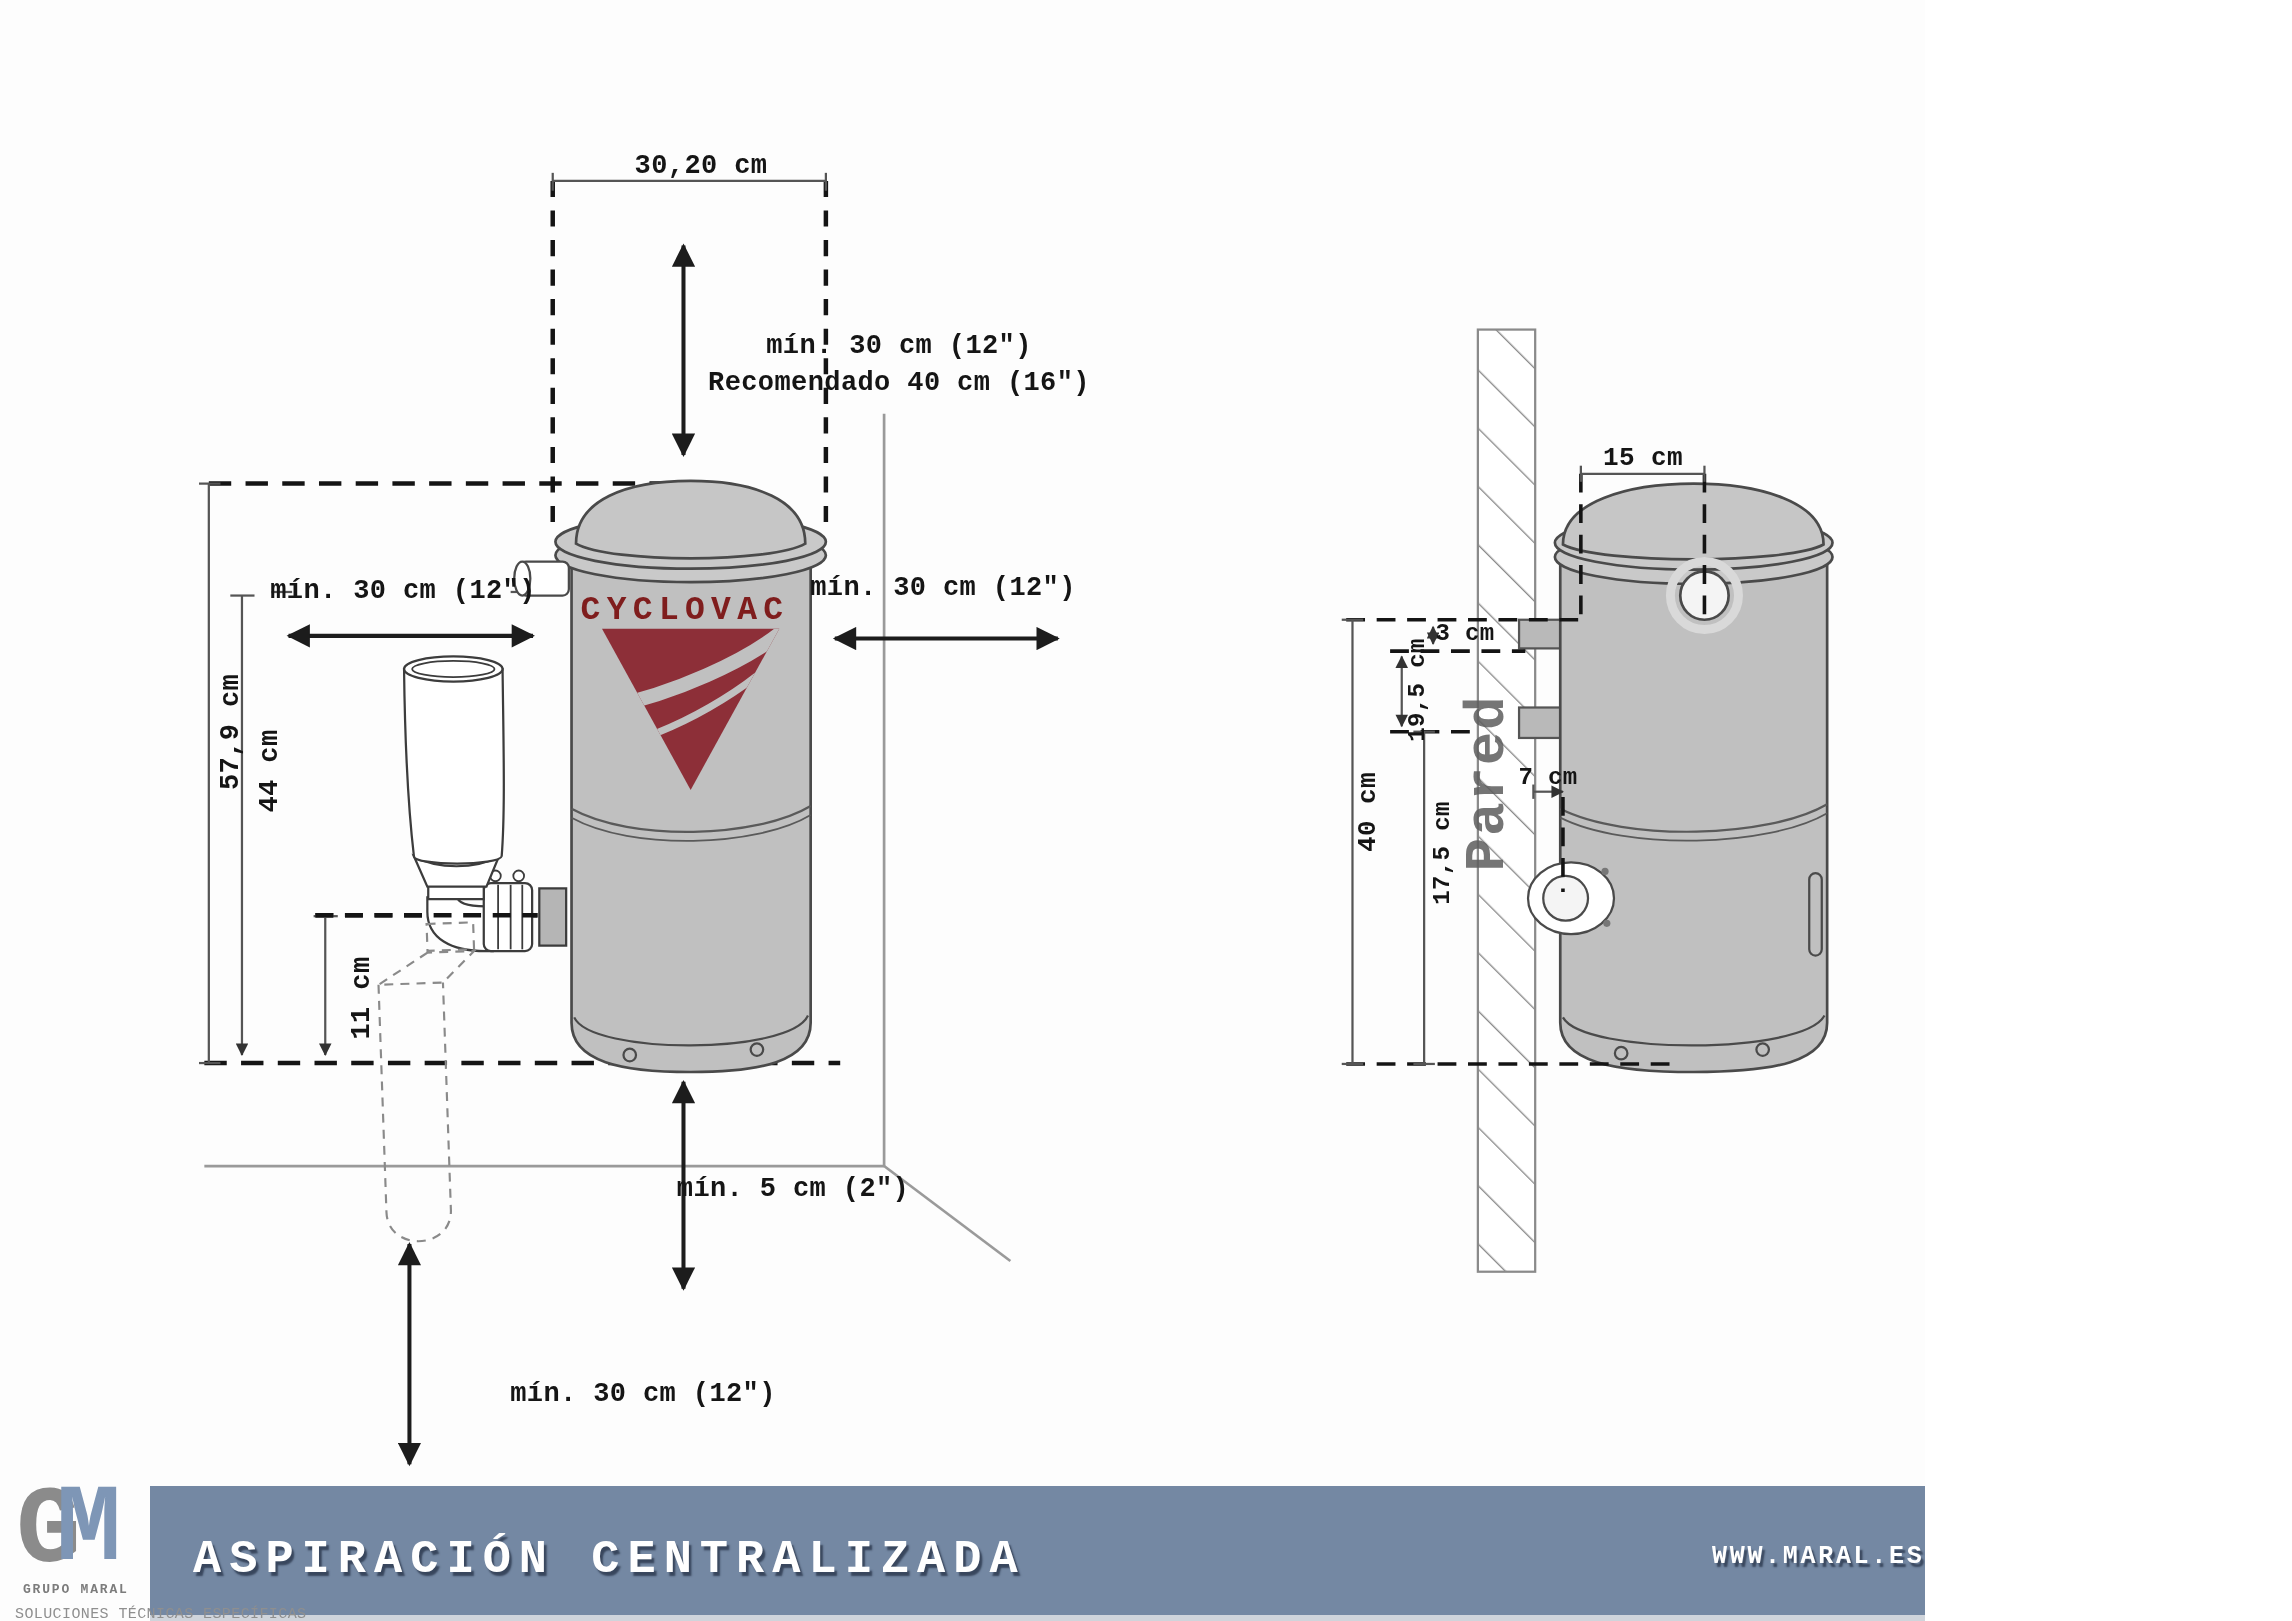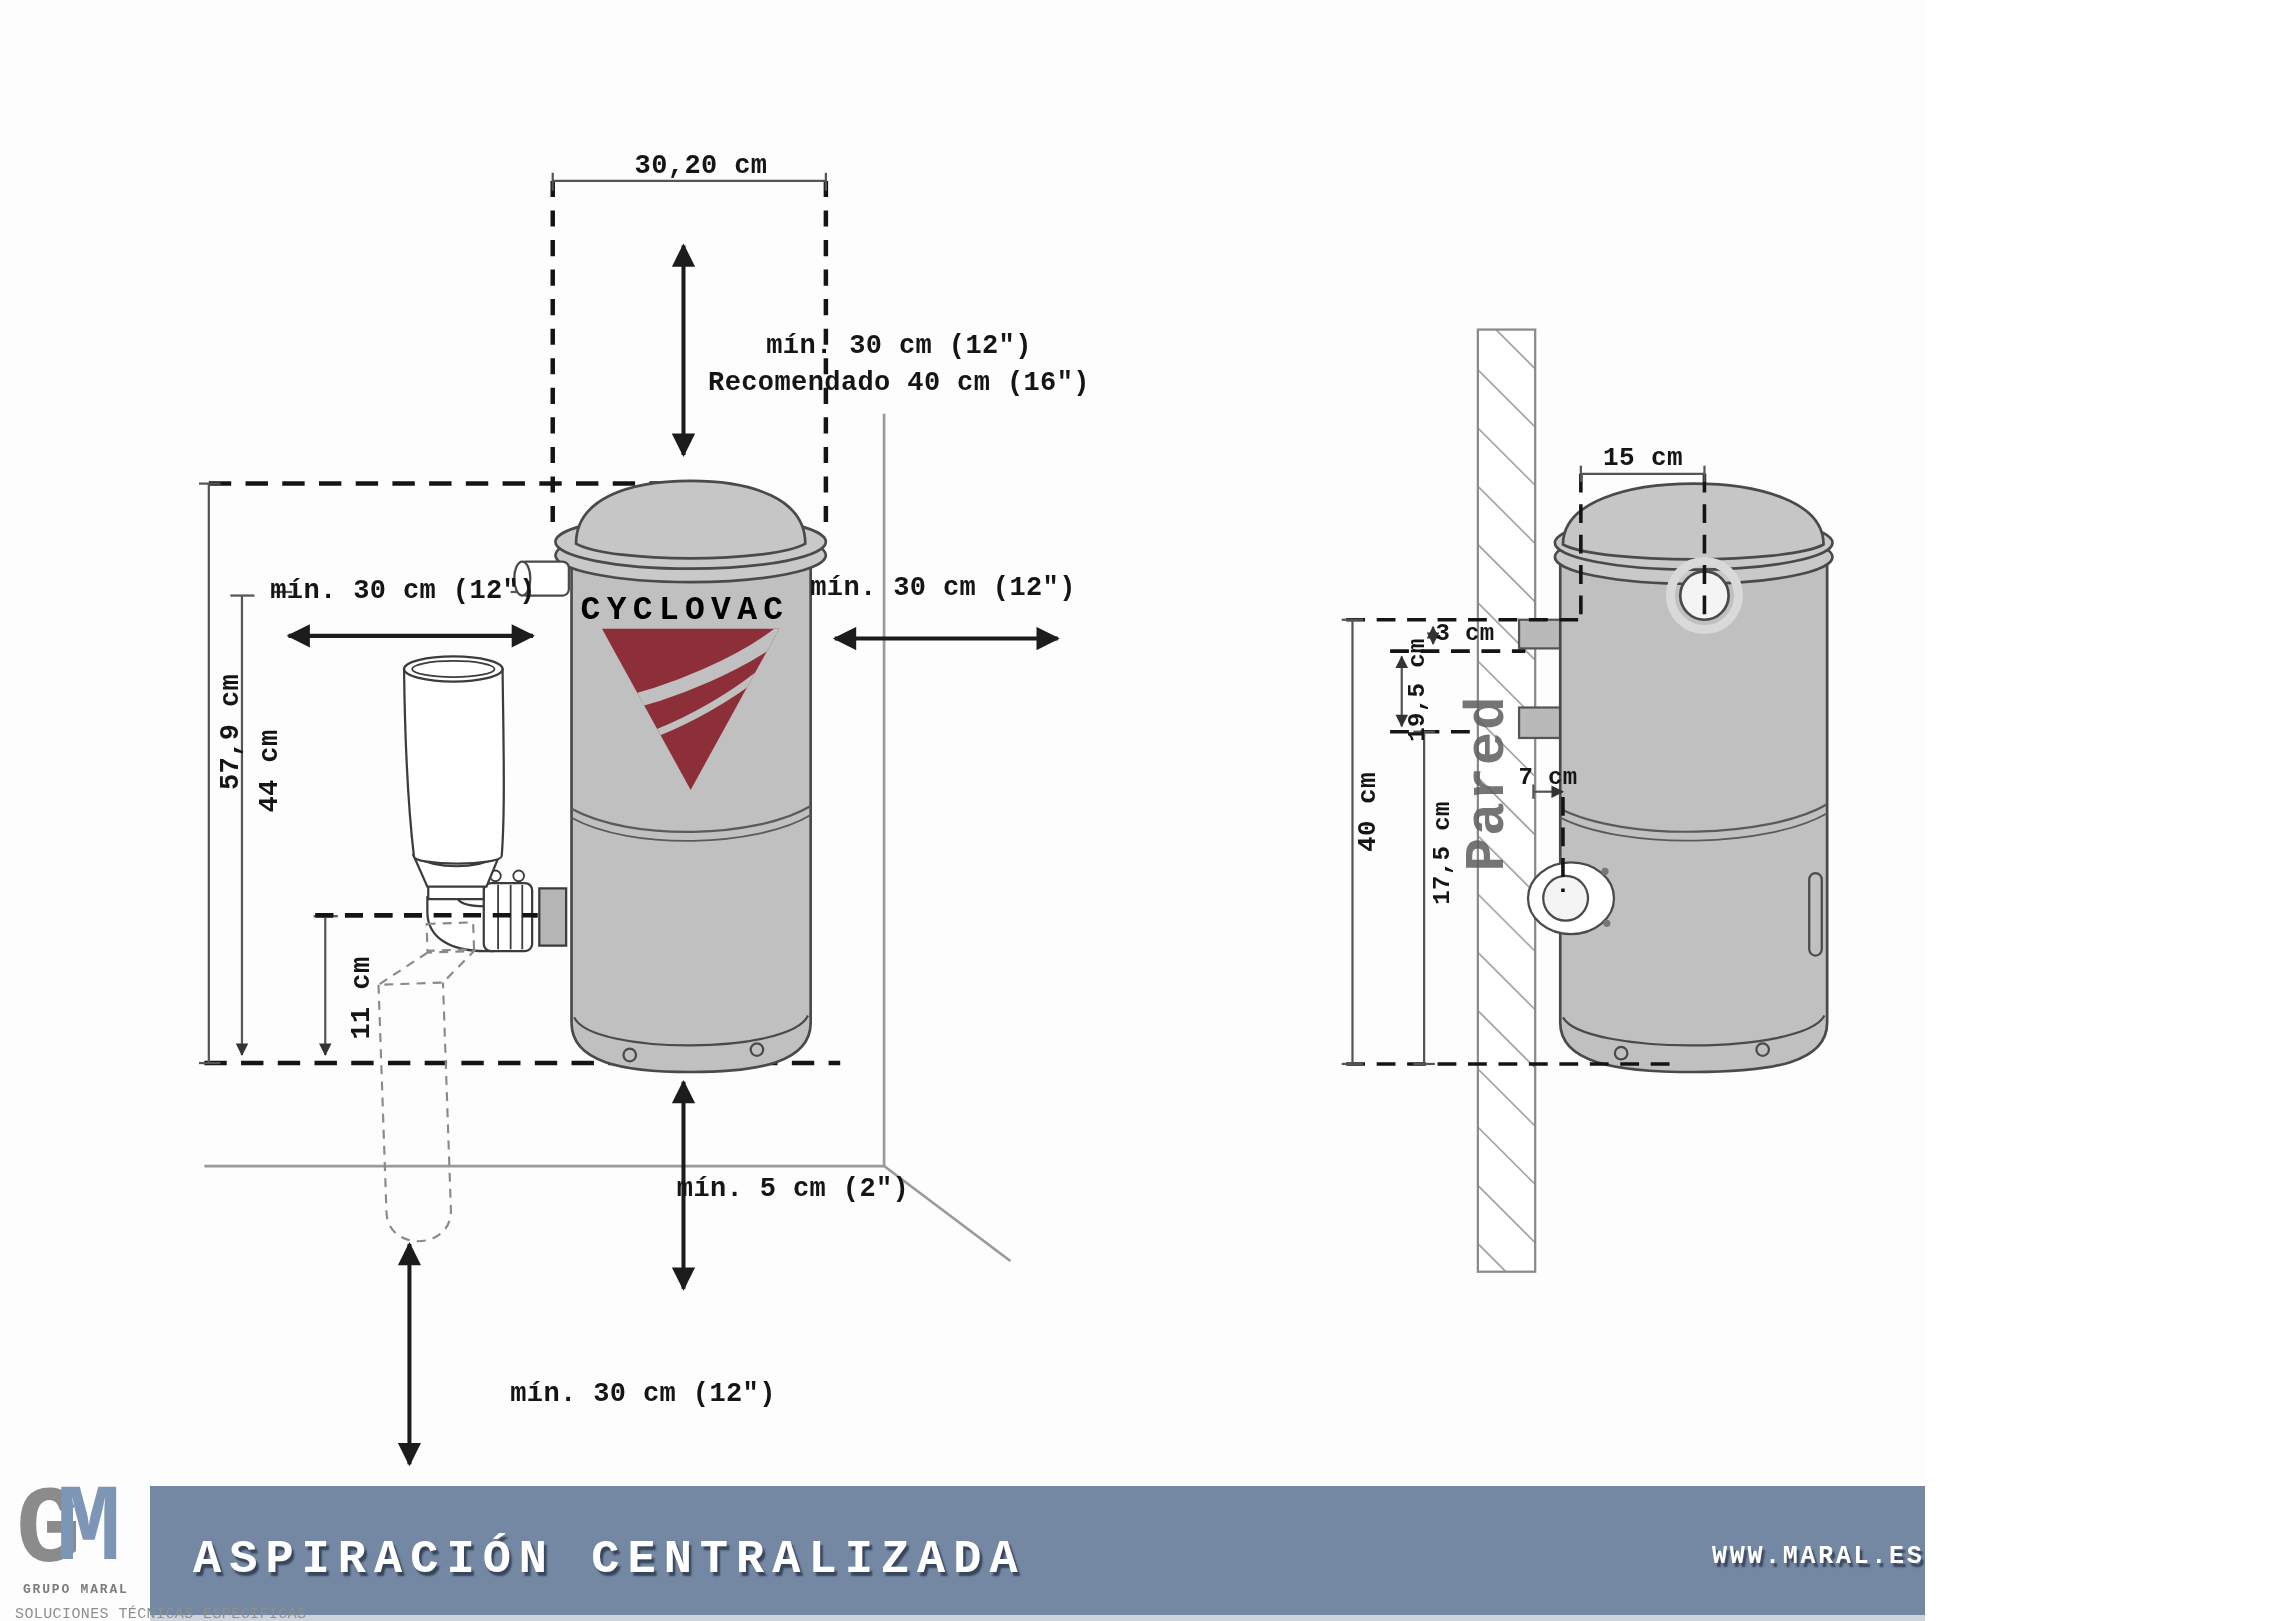--- a/index.html
+++ b/index.html
@@ -10,21 +10,21 @@
     --logo-gray:#8B8B8B;
   }
   html,body{margin:0;padding:0;background:#ffffff;}
   .stage{position:relative;width:1925px;height:1621px;background:#fdfdfd;overflow:hidden;
          font-family:Liberation Mono, monospace;}
   svg{position:absolute;left:0;top:0;}
   .lbl{position:absolute;transform:translate(-50%,-50%);font-weight:bold;font-size:27px;
        color:#151515;white-space:nowrap;letter-spacing:0.4px;}
   .rot{transform:translate(-50%,-50%) rotate(-90deg);}
   .reg{font-weight:400;}
-  .brand{font-size:33px;letter-spacing:6.3px;color:#000000;}
+  .brand{font-size:33px;letter-spacing:6.3px;color:#7f1d1d;}
   .pared{font-size:56px;color:#5e5e5e;letter-spacing:1.8px;opacity:.85;}
   .band{position:absolute;left:150px;top:1486px;width:2142px;height:129px;background:var(--footer-band);}
   .bandedge{position:absolute;left:150px;top:1615px;width:2142px;height:6.3px;background:#cfd4db;}
   .ftxt{position:absolute;color:#ffffff;font-weight:bold;
         text-shadow:2.7px 3.6px 1.8px rgba(25,35,55,0.65);white-space:nowrap;}
   .ftitle{left:193px;top:1533px;font-size:47px;letter-spacing:8px;}
   .furl{left:1712px;top:1542px;font-size:25px;letter-spacing:2.7px;}
   .glG{position:absolute;left:16px;top:1478px;font-size:109px;line-height:1;font-weight:bold;color:var(--logo-gray);}
   .glM{position:absolute;left:56px;top:1476px;font-size:109px;line-height:1;font-weight:bold;color:var(--logo-blue);}
   .glName{position:absolute;left:15px;top:1582px;font-size:13px;letter-spacing:1.8px;font-weight:bold;color:#7c7c7c;white-space:nowrap;margin-left:8px;}

